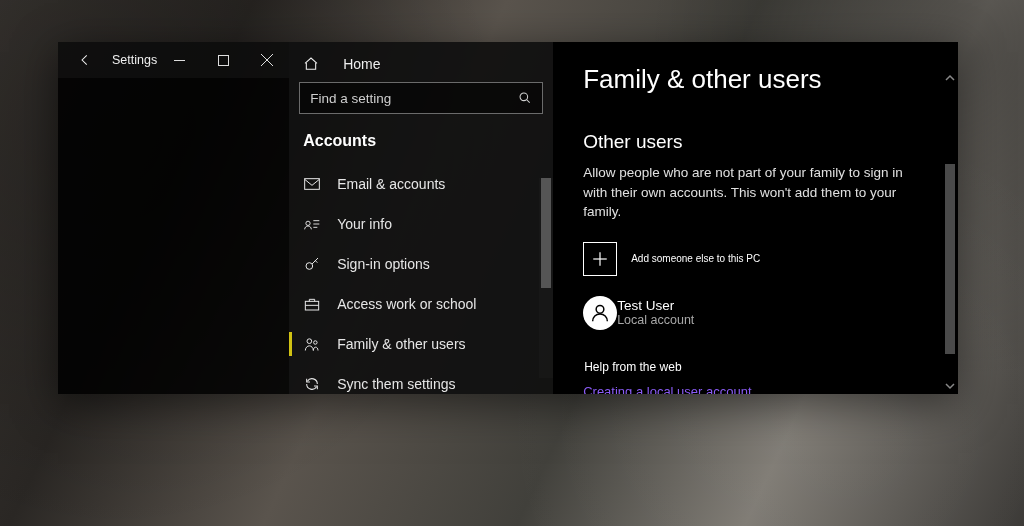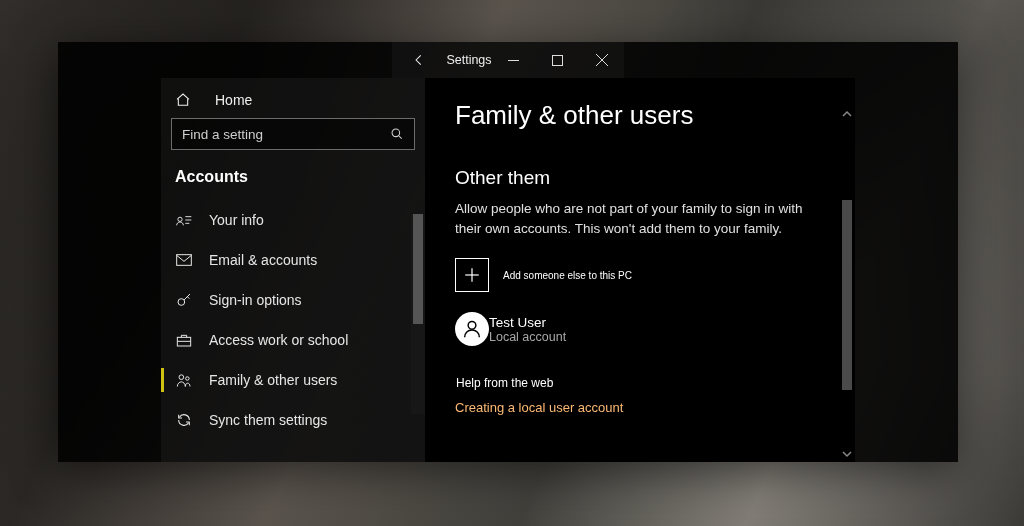--- a/index.html
+++ b/index.html
@@ -10,26 +10,25 @@
     position: relative;
   }
   .bg-noise { position:absolute; inset:0; background:
     radial-gradient(circle at 10% 25%, rgba(0,0,0,.25), transparent 40%),
     radial-gradient(circle at 80% 80%, rgba(255,255,255,.04), transparent 35%),
     radial-gradient(circle at 95% 10%, rgba(0,0,0,.35), transparent 30%);
   }
   .window {
     position: absolute;
     left: 58px; top: 42px;
-    width: 900px; height: 420px;
+    width: 900px; height: 352px;
     background: rgba(0,0,0,0.88);
     color: #fff;
-    display: flex; flex-direction: column;
+    display: flex; flex-direction: row;
     box-shadow: 0 10px 40px rgba(0,0,0,.5);
-    align-items: center;
   }
   .titlebar {
     height: 36px; display: flex; align-items: center;
     padding: 0 0 0 16px;
     background: rgba(30,30,30,0.4);
   }
   .tb-back { width: 22px; height: 22px; display:flex; align-items:center; justify-content:center; color:#eee; }
   .tb-title { margin-left: 16px; font-size: 12.5px; color: #eee; }
   .tb-spacer { flex: 1; }
   .tb-btn { width: 44px; height: 36px; display:flex; align-items:center; justify-content:center; color:#ddd; }
@@ -92,21 +91,21 @@
   .add-label { font-size:10px; color:#fff; }
 
   .user-row { display:flex; align-items:center; gap:0; margin-bottom:30px;}
   .avatar {
     width:34px; height:34px; border-radius:50%; background:#fff; display:flex; align-items:center; justify-content:center;
   }
   .user-text .uname { font-size:13.5px; color:#fff; }
   .user-text .utype { font-size:12.5px; color:#a8a8a8; }
 
   .help-head { font-size:12px; font-weight:400; margin: 18px 0 10px 1px;}
-  .help-link { font-size:13px; color:#fdba74; }
+  .help-link { font-size:13px; color:#8b5cf6; }
 
   .content-scroll {
     position:absolute; right:0; top:28px; width:16px; bottom:0;
   }
   .content-scroll .arrow-up,
   .content-scroll .arrow-dn {
     position:absolute; left:0; right:0; height:16px; display:flex; align-items:center; justify-content:center; color:#888;
   }
   .content-scroll .arrow-up { top:0; }
   .content-scroll .arrow-dn { bottom:0; }
@@ -167,43 +166,43 @@
               </svg>
           </div>
         </div>
 
         <div class="section-label">Accounts</div>
 
         <div class="nav">
 
           <div class="nav-item">
             <span class="icon-slot">
+                <svg width="16" height="12" viewBox="0 0 24 18" fill="none" stroke="currentColor" stroke-width="1.5">
+                  <rect x="1" y="1" width="22" height="16"></rect>
+                  <path d="M1 2 12 11 23 2"></path>
+                </svg>
+              </span>
+            <span>Email &amp; accounts</span>
+          </div>
+
+          <div class="nav-item">
+            <span class="icon-slot">
                 <svg width="16" height="14" viewBox="0 0 24 20" fill="none" stroke="currentColor" stroke-width="1.4">
                   <circle cx="6" cy="9" r="3.2"></circle>
                   <path d="M1 18c0-3 2.5-5 5-5s5 2 5 5"></path>
                   <line x1="14" y1="5" x2="23" y2="5"></line>
                   <line x1="14" y1="10" x2="23" y2="10"></line>
                   <line x1="14" y1="15" x2="20" y2="15"></line>
                 </svg>
               </span>
             <span>Your info</span>
           </div>
 
           <div class="nav-item">
             <span class="icon-slot">
-                <svg width="16" height="12" viewBox="0 0 24 18" fill="none" stroke="currentColor" stroke-width="1.5">
-                  <rect x="1" y="1" width="22" height="16"></rect>
-                  <path d="M1 2 12 11 23 2"></path>
-                </svg>
-              </span>
-            <span>Email &amp; accounts</span>
-          </div>
-
-          <div class="nav-item">
-            <span class="icon-slot">
                 <svg width="16" height="16" viewBox="0 0 24 24" fill="none" stroke="currentColor" stroke-width="1.5">
                   <circle cx="8" cy="15" r="5"></circle>
                   <path d="M12 12 21 3M17 7l3 3"></path>
                 </svg>
               </span>
             <span>Sign-in options</span>
           </div>
 
           <div class="nav-item">
             <span class="icon-slot">
@@ -240,21 +239,21 @@
         </div>
 
         <div class="sidebar-scroll">
           <div class="sidebar-thumb"></div>
         </div>
       </div>
 
       <div class="content">
         <div class="page-title">Family &amp; other users</div>
 
-        <div class="sub-head">Other them</div>
+        <div class="sub-head">Other users</div>
         <div class="desc">Allow people who are not part of your family to sign in with their own accounts. This won't add them to your family.</div>
 
         <div class="add-row">
           <div class="plus-box">
             <svg width="18" height="18" viewBox="0 0 24 24" stroke="#fff" stroke-width="1.6">
                 <line x1="12" y1="3" x2="12" y2="21"></line>
                 <line x1="3" y1="12" x2="21" y2="12"></line>
               </svg>
           </div>
           <div class="add-label">Add someone else to this PC</div>

